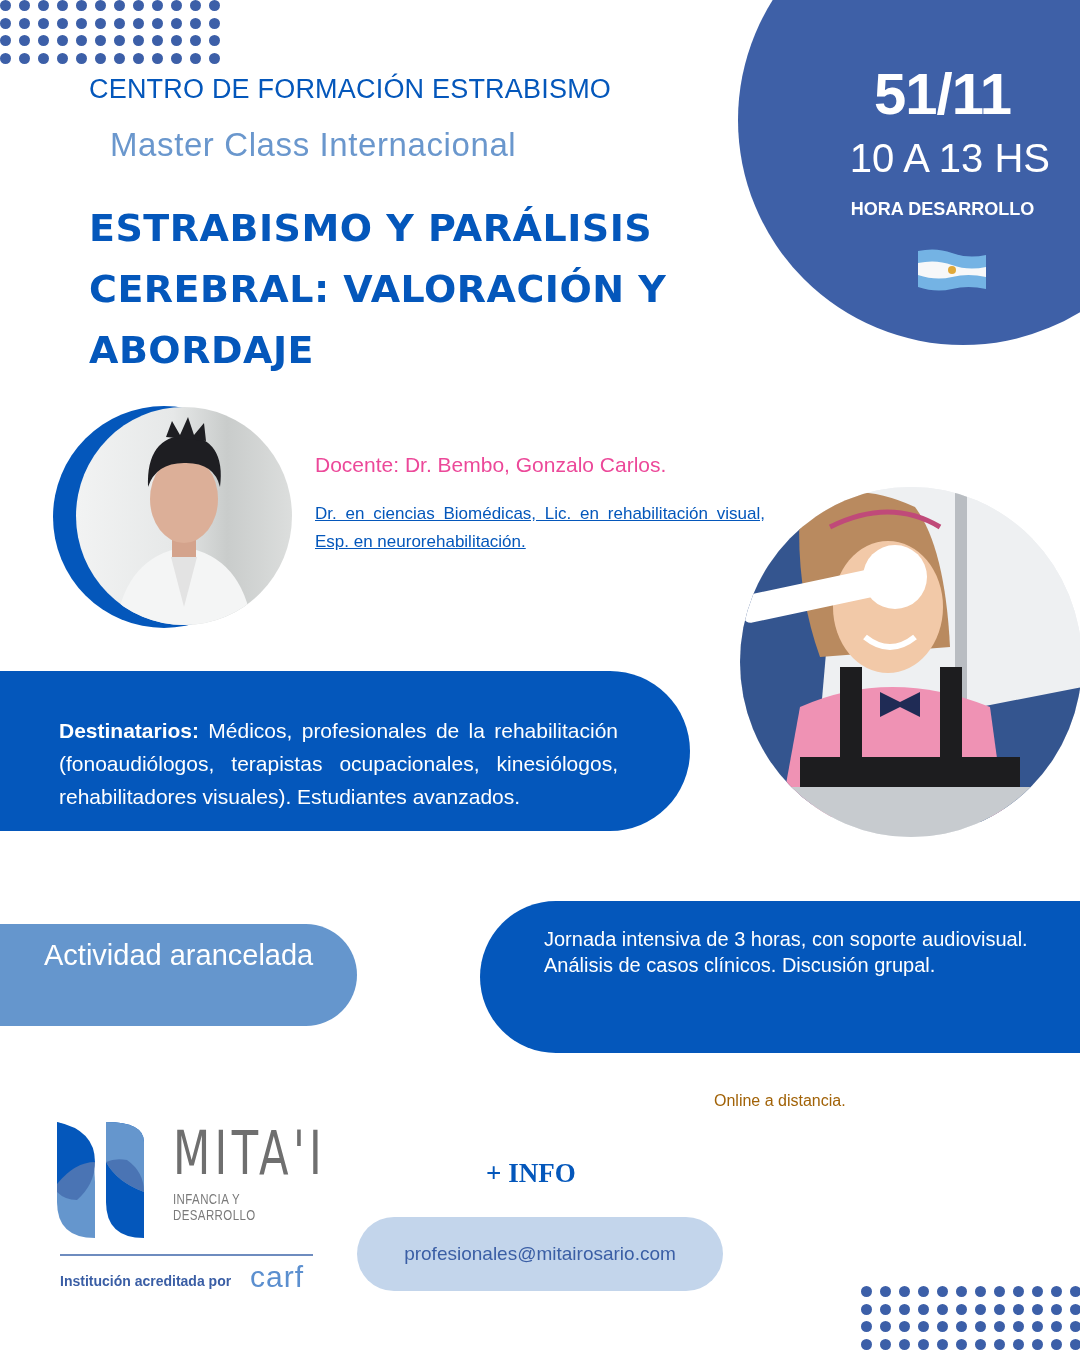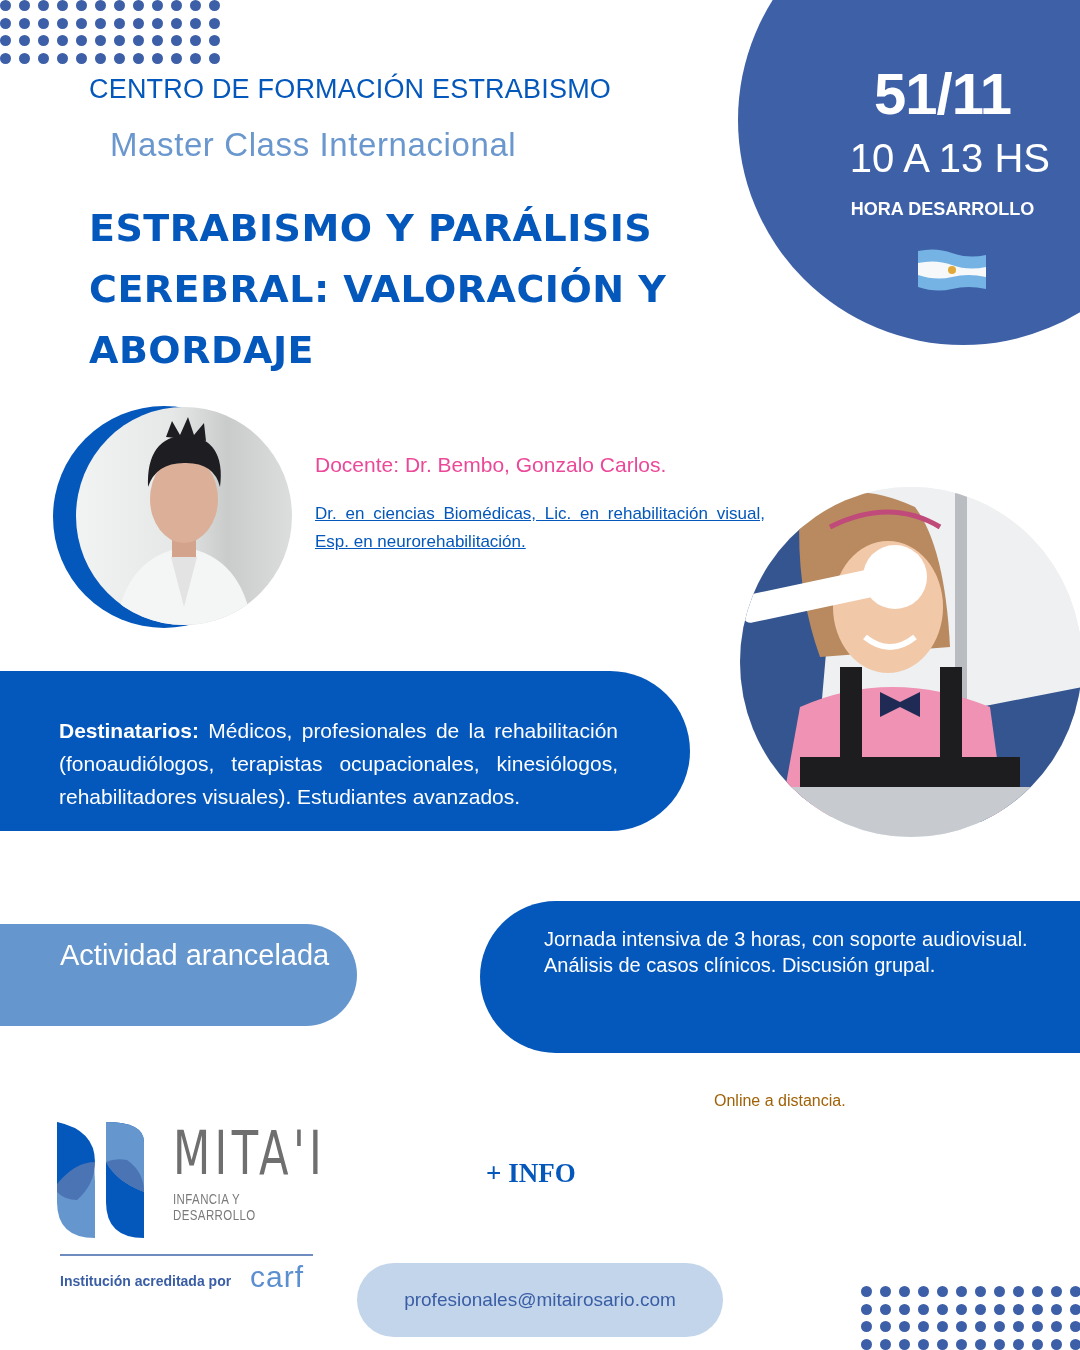--- a/index.html
+++ b/index.html
@@ -27,28 +27,28 @@
   .docente { left:315px; top:453px; font-size:21px; color:#ec4899; }
   .docente-desc { left:315px; top:500px; width:450px; font-size:17px; line-height:28px; color:#0457bb; text-align:justify; text-align-last:left;text-decoration:underline; }
 
   .dest-box { left:0; top:671px; width:690px; height:160px; background:#0457bb; border-radius:0 80px 80px 0; }
   .dest-text { left:59px; top:684px; width:559px; font-size:21px; line-height:33px; color:#fff; text-align:justify; text-align-last:left;margin-top:30px; }
   .dest-text b { font-weight:bold; }
 
   .kid-photo { left:740px; top:487px; width:342px; height:350px; border-radius:50%; overflow:hidden; background:#eef0f2; }
 
   .arancel-box { left:0; top:924px; width:357px; height:102px; background:#6596cd; border-radius:0 51px 51px 0; }
-  .arancel-text { left:60px; top:932px; width:270px; font-size:29px; line-height:46px; color:#fff; }
+  .arancel-text { left:44px; top:932px; width:270px; font-size:29px; line-height:46px; color:#fff; }
 
   .jornada-box { left:480px; top:901px; width:600px; height:152px; background:#0457bb; border-radius:76px 0 0 76px; }
   .jornada-text { left:544px; top:926px; width:500px; font-size:20px; line-height:26px; color:#fff; }
 
   .online { left:714px; top:1092px; font-size:16px; color:#a16207; }
   .plus-info { left:486px; top:1158px; font-family:Liberation Serif, serif; font-weight:bold; font-size:27px; color:#0457bb; }
-  .email-pill { left:357px; top:1217px; width:366px; height:74px; border-radius:37px; background:#c3d5eb; display:flex; align-items:center; justify-content:center; font-size:19px; color:#3a5ea5;margin-top:46px; }
+  .email-pill { left:357px; top:1217px; width:366px; height:74px; border-radius:37px; background:#c3d5eb; display:flex; align-items:center; justify-content:center; font-size:19px; color:#3a5ea5; }
 
   .logo-mark { left:57px; top:1122px; width:87px; height:116px; }
   .logo-word { left:173px; top:1118px; font-size:60px; color:#6f6f6f; letter-spacing:6px; font-weight:normal; transform:scaleX(0.72); transform-origin:left top; font-family:"DejaVu Sans", sans-serif; }
   .logo-sub { left:173px; top:1191px; font-size:14px; line-height:16px; color:#7a7a7a; letter-spacing:0.5px; transform:scaleX(0.82); transform-origin:left top; }
   .logo-line { left:60px; top:1254px; width:253px; height:2px; background:#6e8cbf; }
   .accredit { left:60px; top:1273px; font-size:14px; font-weight:bold; color:#3a5ea5; }
   .carf { left:250px; top:1260px; font-size:30px; color:#5b8fcf; letter-spacing:1px; }
 </style>
 </head>
 <body>

